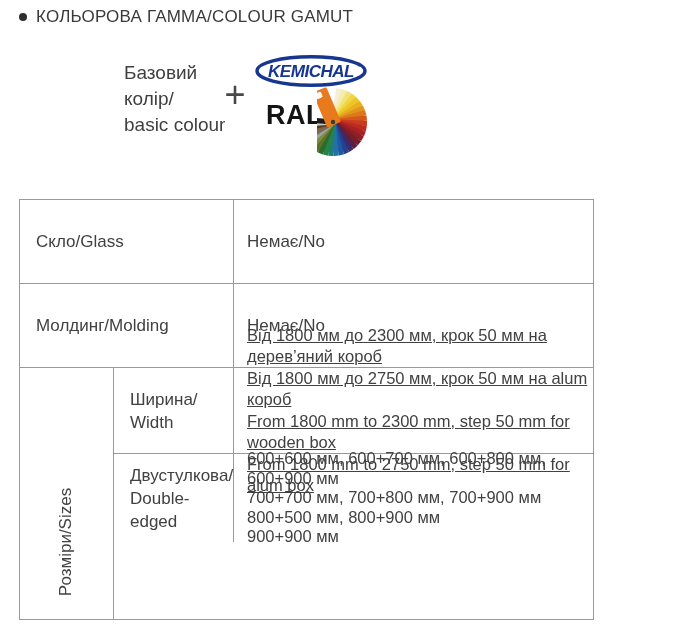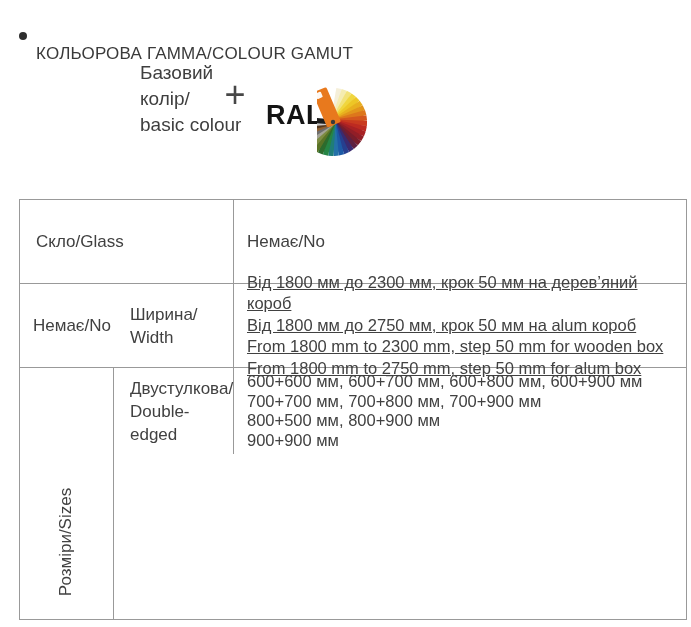--- a/index.html
+++ b/index.html
@@ -4,50 +4,50 @@
 <style>
   * { margin: 0; padding: 0; box-sizing: border-box; }
   html, body { width: 691px; height: 627px; background: #ffffff; overflow: hidden; }
   body { font-family: "Liberation Sans", "DejaVu Sans", sans-serif; color: #3f3f3f; position: relative; }
 
   .page { position: absolute; inset: 0; background: #fff; }
 
   
   .title-row { position: absolute; left: 19px; top: 7px; display: flex; align-items: center; }
   .bullet { width: 8px; height: 8px; border-radius: 50%; background: #2e2e2e; margin-right: 9px; flex: 0 0 auto; }
-  .page-title { font-size: 17px; color: #3a3a3a; letter-spacing: 0.2px; margin-top: 37px; }
+  .page-title { font-size: 17px; color: #3a3a3a; letter-spacing: 0.2px; }
 
   
   .white-box {
     position: absolute; left: 38px; top: 62px; width: 92px; height: 79px;
     background: #f3f3f3;
     display: flex; align-items: center; justify-content: center;
     text-align: center; white-space: pre-line;
     font-size: 12px; font-weight: bold; color: #1c1c1c; line-height: 17.5px;
     letter-spacing: 0.2px;
   }
   .basic-colour {
-    position: absolute; left: 140px; top: 60px;
+    position: absolute; left: 124px; top: 60px;
     font-size: 19px; line-height: 26px; color: #3f3f3f; white-space: pre-line;
   }
   .plus-sign {
     position: absolute; left: 218px; top: 74px; width: 34px;
     font-size: 36px; font-weight: 300; color: #474747; text-align: center;
   }
   .kemichal-logo { position: absolute; left: 254px; top: 54px; width: 114px; height: 34px; }
   .ral-label {
     position: absolute; left: 266px; top: 100px;
     font-size: 27px; font-weight: 800; color: #141414; letter-spacing: 0.5px;
     transform: scaleY(1.04);
   }
   .ral-fan { position: absolute; left: 317px; top: 86px; }
 
   
   .spec-table {
-    position: absolute; left: 19px; top: 199px; width: 668px; height: 421px;
+    position: absolute; left: 19px; top: 199px; width: 575px; height: 421px;
     display: grid;
     grid-template-columns: 94px 120px 1fr;
     grid-template-rows: 84px 84px 86px 88px 1fr;
     border: 1px solid #999;
     font-size: 17px; color: #414141;
   }
   .cell { display: flex; align-items: center; }
   .b-r { border-right: 1px solid #999; }
   .b-b { border-bottom: 1px solid #999; }
   .span2 { grid-column: 1 / 3; }
@@ -73,20 +73,27 @@
     <span class="page-title">КОЛЬОРОВА ГАММА/COLOUR GAMUT</span>
   </div>
 
 
   <div class="basic-colour">Базовий
 колір/
 basic colour</div>
 
   <div class="plus-sign">+</div>
 
+  <div class="kemichal-logo">
+    <svg width="114" height="34" viewBox="0 0 114 34">
+      <ellipse cx="57" cy="17" rx="54" ry="14.2" fill="#ffffff" stroke="#17368f" stroke-width="3.4"></ellipse>
+      <text x="57" y="23" text-anchor="middle" font-size="16.5" font-weight="bold" font-style="italic" letter-spacing="-0.5" fill="#17368f" textLength="86" lengthAdjust="spacingAndGlyphs">KEMICHAL</text>
+      <text x="103" y="13" font-size="6" fill="#17368f">®</text>
+    </svg>
+  </div>
 
   <div class="ral-label">RAL</div>
 
   <svg class="ral-fan" width="62" height="70" viewBox="-16 -36 62 70">
     <g id="fan-strips">
         <rect x="0" y="-2.6" width="34" height="5.2" fill="#f5efd9" transform="rotate(-80)"></rect>
         <rect x="0" y="-2.6" width="34" height="5.2" fill="#f5ecb0" transform="rotate(-70.86206896551724)"></rect>
         <rect x="0" y="-2.6" width="34" height="5.2" fill="#f2e27a" transform="rotate(-61.724137931034484)"></rect>
         <rect x="0" y="-2.6" width="34" height="5.2" fill="#f0d63e" transform="rotate(-52.58620689655172)"></rect>
         <rect x="0" y="-2.6" width="34" height="5.2" fill="#edc626" transform="rotate(-43.44827586206897)"></rect>
@@ -121,20 +128,21 @@
       <rect x="27" y="-5.5" width="6" height="6" rx="1" fill="#ffffff" opacity="0.95"></rect>
     </g>
     <circle cx="0" cy="0" r="2.2" fill="#3a3a3a"></circle>
   </svg>
 
   <div class="spec-table">
 
     <div class="cell label-cell span2 b-r b-b">Скло/Glass</div>
     <div class="cell value-cell v-simple b-b">Немає/No</div>
 
+    <div class="cell label-cell span2 b-r b-b">Молдинг/Molding</div>
     <div class="cell value-cell v-simple b-b">Немає/No</div>
 
     <div class="cell sizes-cell b-r">
       <span class="vtext">Розміри/Sizes</span>
     </div>
 
     <div class="cell label-cell b-r b-b">Ширина/
 Width</div>
 
     <div class="cell value-cell v-height b-b">Від 1800 мм до 2300 мм, крок 50 мм на дерев’яний короб

